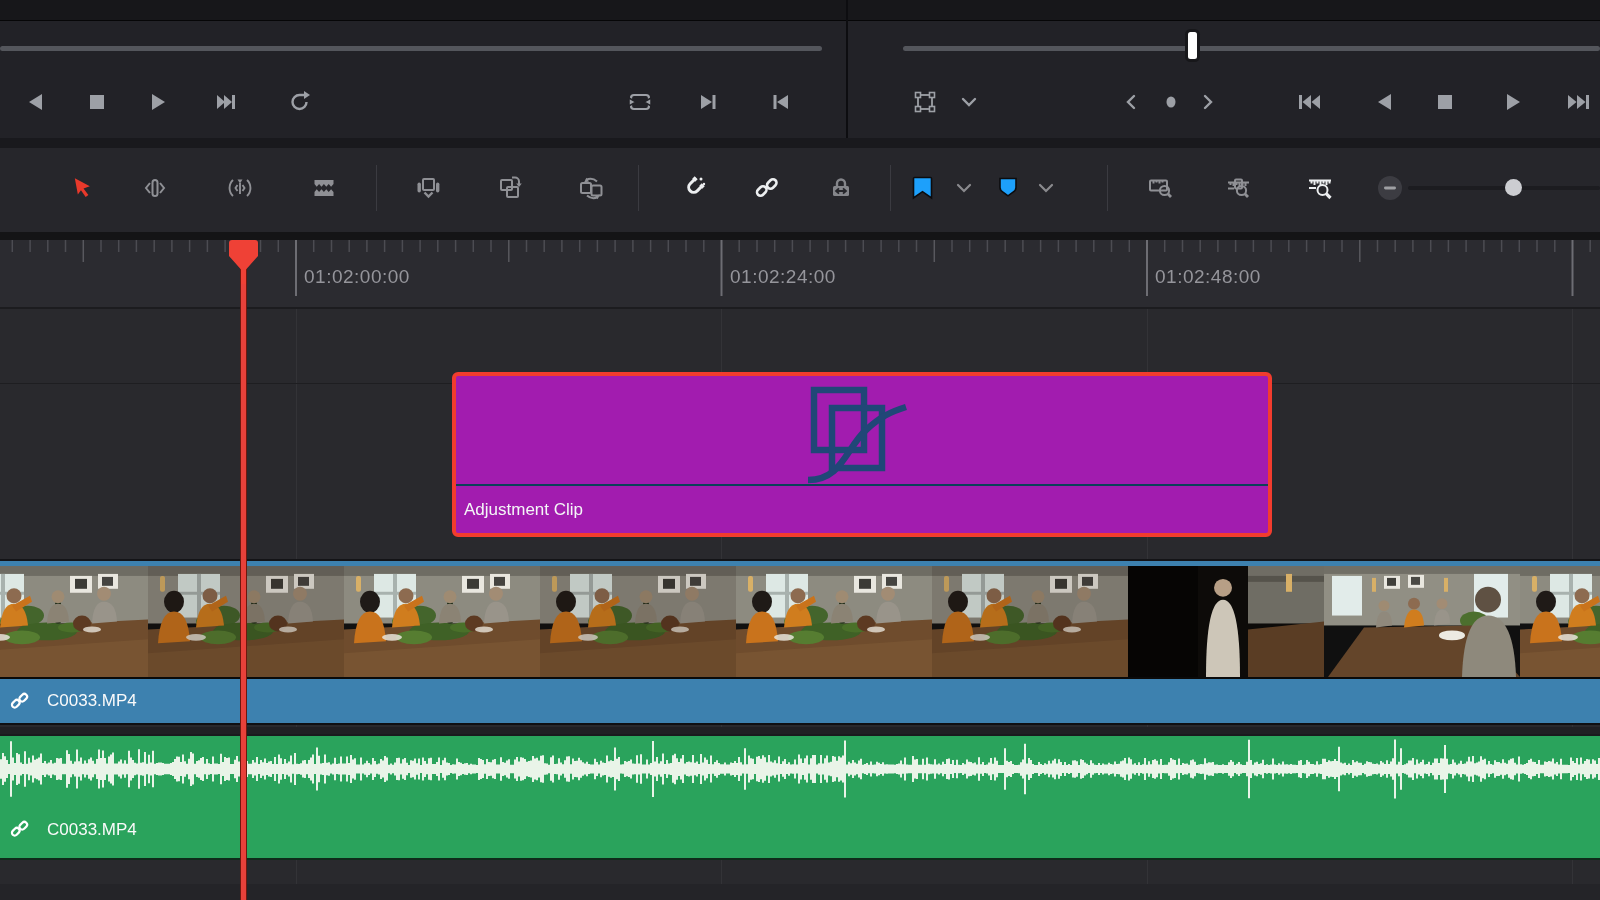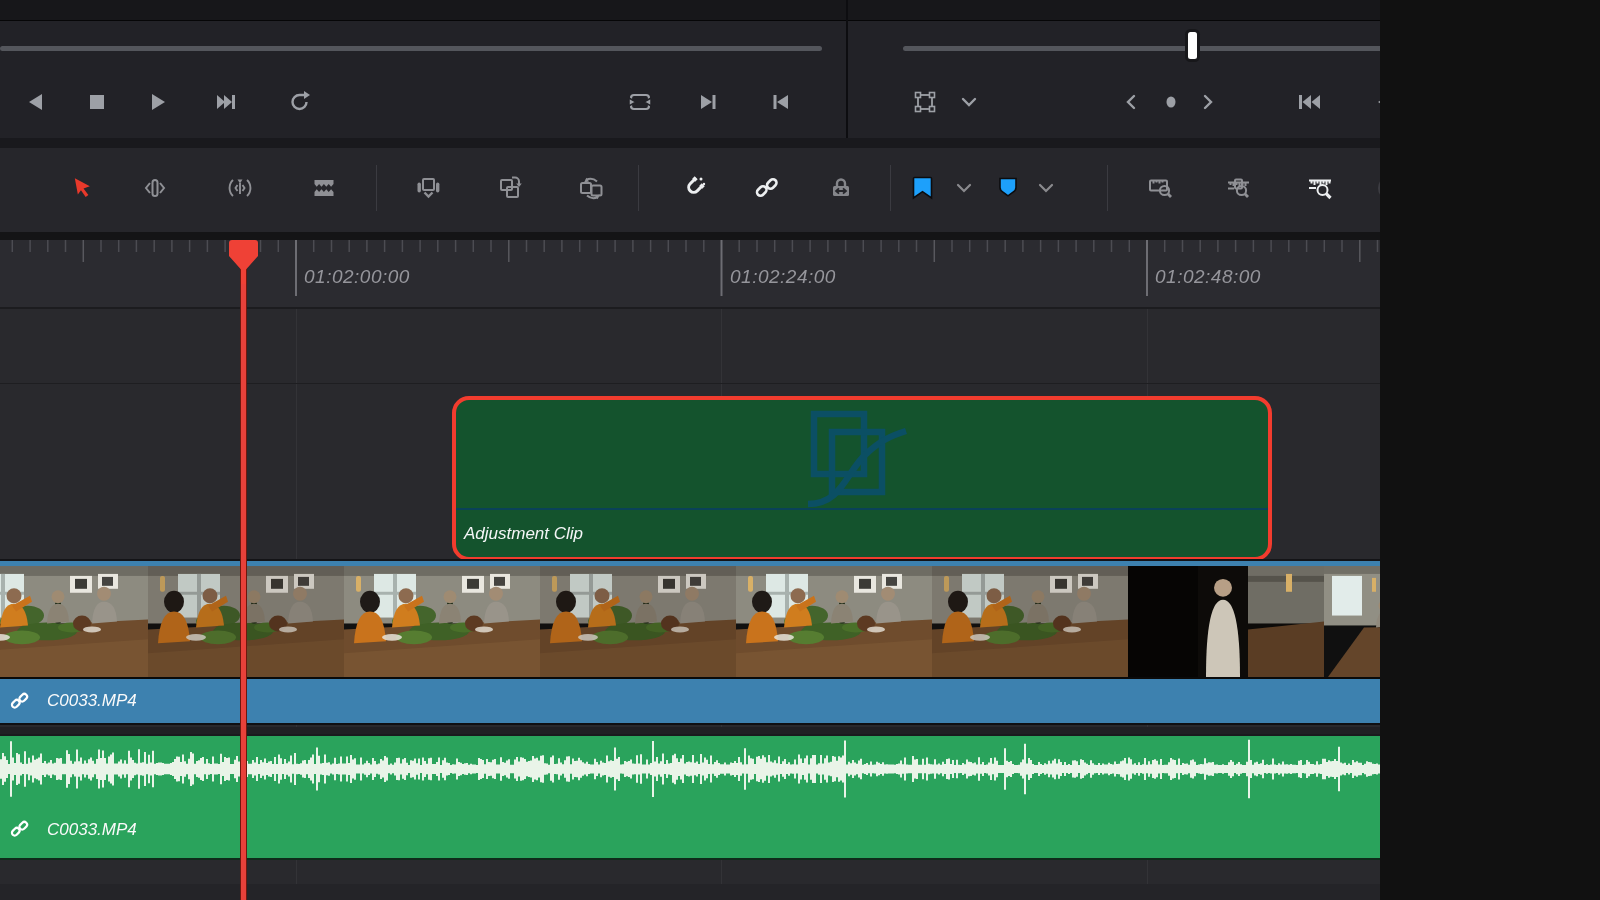--- a/index.html
+++ b/index.html
@@ -1,17 +1,17 @@
 <!DOCTYPE html>
 <html><head>
 <meta charset="utf-8">
 <style>
   html,body{margin:0;padding:0;background:#111;}
-  #app{position:relative;width:1380px;height:900px;overflow:hidden;
-       background:#29292d;font-family:"Liberation Sans",sans-serif;font-style:italic;}
+  #app{position:relative;width:1600px;height:900px;overflow:hidden;
+       background:#29292d;font-family:"Liberation Sans",sans-serif;}
   .abs{position:absolute;}
   
   .viewer-edge{left:0;top:0;width:1600px;height:20px;background:#17171a;border-bottom:1px solid #060607;}
   .controls-row{left:0;top:21px;width:1600px;height:117px;background:#222227;}
   .panel-divider{left:846px;top:0;width:2px;height:148px;background:#0d0d10;}
   .row-sep{left:0;top:138px;width:1600px;height:10px;background:#19191d;}
   .toolbar{left:0;top:148px;width:1600px;height:84px;background:#26262b;}
   .ruler-gap{left:0;top:232px;width:1600px;height:8px;background:#141416;}
   .ruler{left:0;top:240px;width:1600px;height:67px;background:#2b2b30;}
   .ruler-bottom{left:0;top:307px;width:1600px;height:2px;background:#1c1c1f;}
@@ -27,22 +27,22 @@
   .ibtn{top:80px;} .tbtn{top:166px;}
   .sm{width:30px;}
   .tdiv{top:165px;width:1px;height:46px;background:#3b3b41;}
   .slider-track{left:1408px;top:186px;width:192px;height:4px;border-radius:2px;background:#1c1c20;}
   .slider-knob{left:1505px;top:179px;width:17px;height:17px;border-radius:50%;background:#cccdd1;}
   
   .grid{top:309px;height:591px;width:1px;background:rgba(255,255,255,.05);}
   .lane-line{left:0;top:383px;width:1600px;height:1px;background:#1e1e21;}
   .tc{position:absolute;top:266px;font-size:19px;color:#95959b;letter-spacing:.5px;}
   
-  .adj-clip{left:452px;top:396px;width:820px;height:165px;background:#14532d;
-            border:4px solid #f23c2e;border-radius:17px;box-sizing:border-box;}
+  .adj-clip{left:452px;top:372px;width:820px;height:165px;background:#a21caf;
+            border:4px solid #f23c2e;border-radius:6px;box-sizing:border-box;}
   .adj-name{position:absolute;left:0;right:0;bottom:0;height:47px;border-top:2px solid #0a4258;
             display:flex;align-items:center;padding-left:8px;color:#f4f6f7;font-size:17px;}
   .adj-icon{position:absolute;left:50%;top:8px;transform:translateX(-50%);opacity:.85;}
   
   .vstrip{left:0;top:559px;width:1600px;height:7px;background:#3d81af;border-top:2px solid #141417;}
   .thumbs{left:0;top:566px;width:1600px;height:111px;background:#0c0c0c;overflow:hidden;border-bottom:2px solid #0a0a0a;}
   .frame{position:absolute;top:0;width:196px;height:111px;border-right:2px solid #0a0a0a;}
   .frame svg{display:block;width:196px;height:111px;}
   .namebar{left:0;width:1600px;display:flex;align-items:center;padding-left:10px;box-sizing:border-box;
            color:#fafafa;font-size:17px;gap:18px;}

